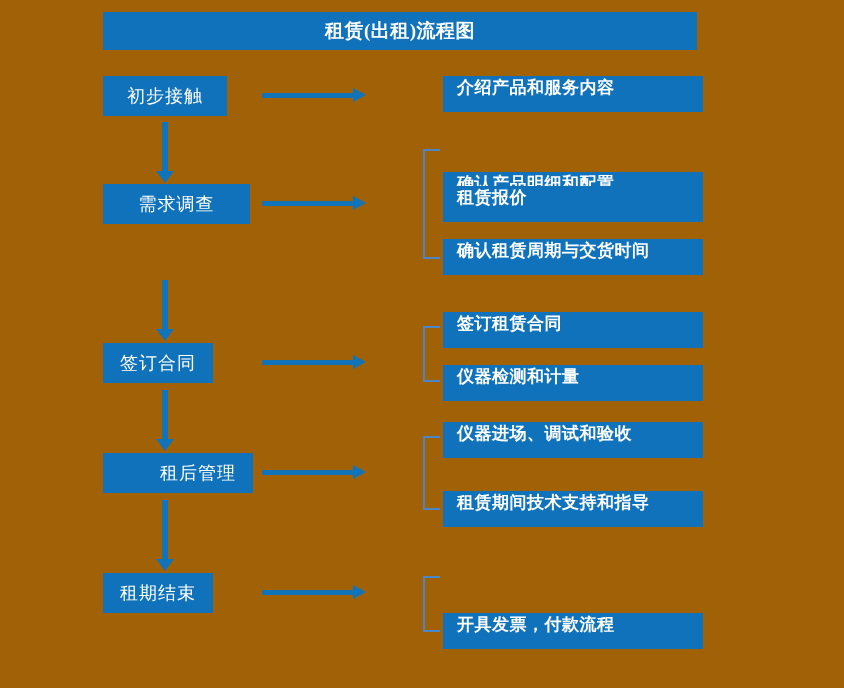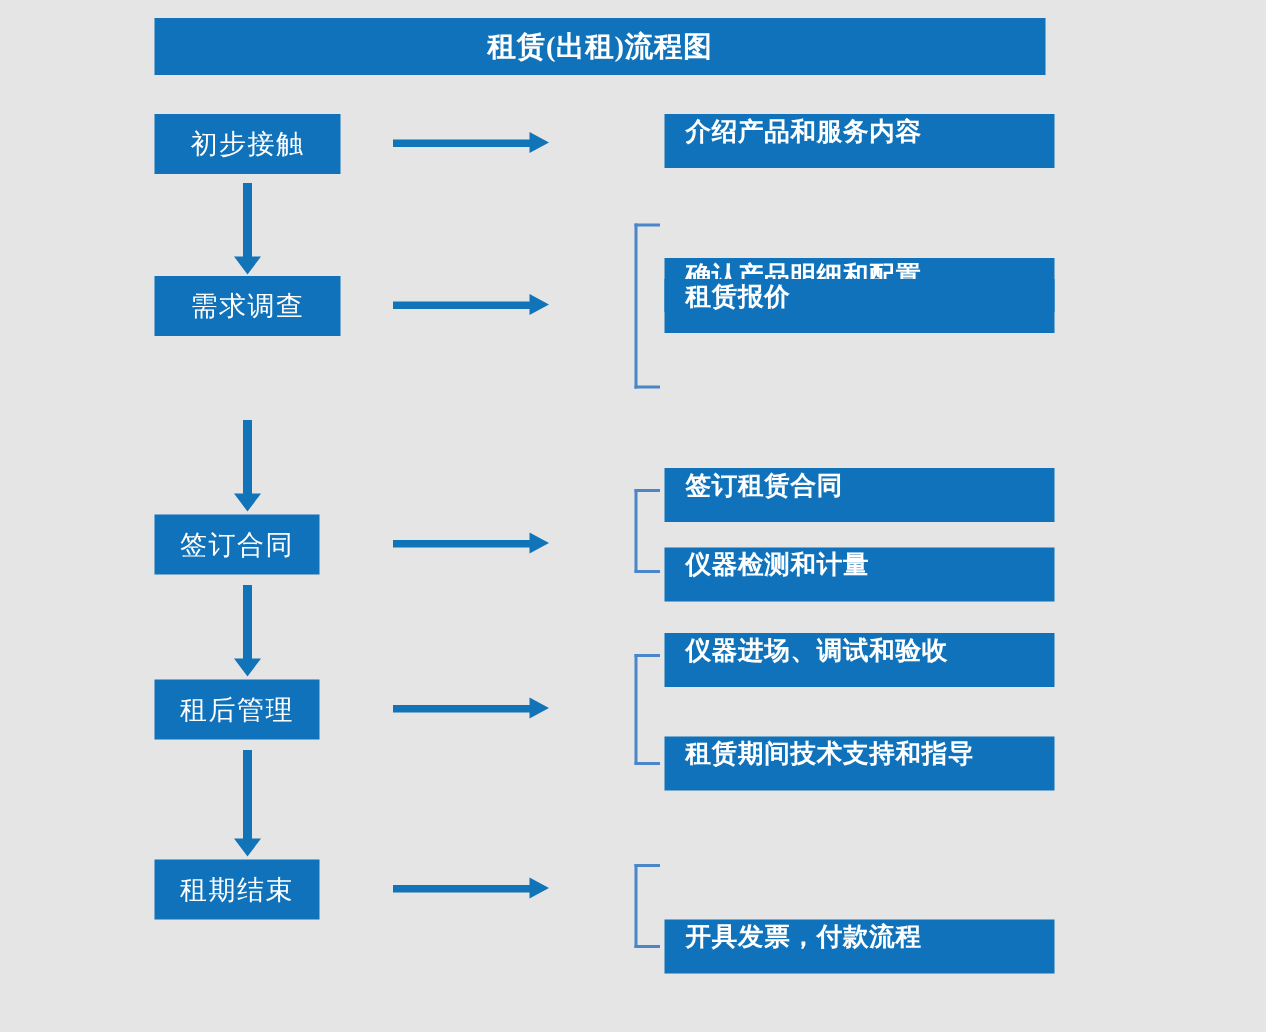--- a/index.html
+++ b/index.html
@@ -7,21 +7,21 @@
     padding: 0;
     background: #ffffff;
   }
   body {
     font-family: "Liberation Serif", "DejaVu Serif", serif;
   }
   #flow-root {
     position: relative;
     width: 844px;
     height: 688px;
-    background: #e5e5e5;
+    background: #a16207;
     overflow: hidden;
   }
   .title-bar {
     position: absolute;
     left: 103px;
     top: 12px;
     width: 594px;
     height: 38px;
     background: #0f72ba;
     color: #ffffff;
@@ -109,27 +109,27 @@
 </head>
 <body>
 
 <div id="flow-root">
 
   <div class="title-bar">租赁(出租)流程图</div>
 
   <div class="stage-box" style="left:103px; top:76px; width:124px; height:40px;">
     <span>初步接触</span>
   </div>
-  <div class="stage-box" style="left:103px; top:184px; width:124px; height:40px;">
+  <div class="stage-box" style="left:103px; top:184px; width:147px; height:40px;">
     <span>需求调查</span>
   </div>
   <div class="stage-box" style="left:103px; top:343px; width:110px; height:40px;">
     <span>签订合同</span>
   </div>
-  <div class="stage-box" style="left:103px; top:453px; width:110px; height:40px;">
+  <div class="stage-box" style="left:103px; top:453px; width:110px; height:40px;padding-left:40px;">
     <span>租后管理</span>
   </div>
   <div class="stage-box" style="left:103px; top:573px; width:110px; height:40px;">
     <span>租期结束</span>
   </div>
 
   <div class="v-arrow" style="top:122px; height:50px;"></div>
   <div class="v-arrow" style="top:280px; height:50px;"></div>
   <div class="v-arrow" style="top:390px; height:50px;"></div>
   <div class="v-arrow" style="top:500px; height:60px;"></div>
@@ -147,20 +147,23 @@
 
   <div class="detail-box" style="top:76px;">
     <span>介绍产品和服务内容</span>
   </div>
   <div class="detail-box" style="top:133px;margin-top:39px;">
     <span>确认产品明细和配置</span>
   </div>
   <div class="detail-box" style="top:186px;">
     <span>租赁报价</span>
   </div>
+  <div class="detail-box" style="top:239px;">
+    <span>确认租赁周期与交货时间</span>
+  </div>
   <div class="detail-box" style="top:312px;">
     <span>签订租赁合同</span>
   </div>
   <div class="detail-box" style="top:365px;">
     <span>仪器检测和计量</span>
   </div>
   <div class="detail-box" style="top:422px;">
     <span>仪器进场、调试和验收</span>
   </div>
   <div class="detail-box" style="top:491px;">

